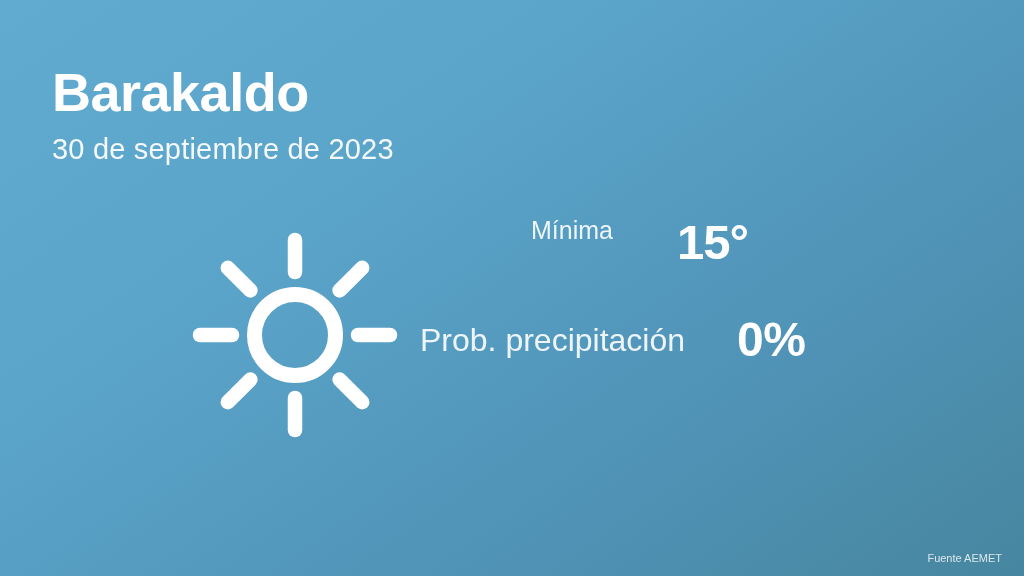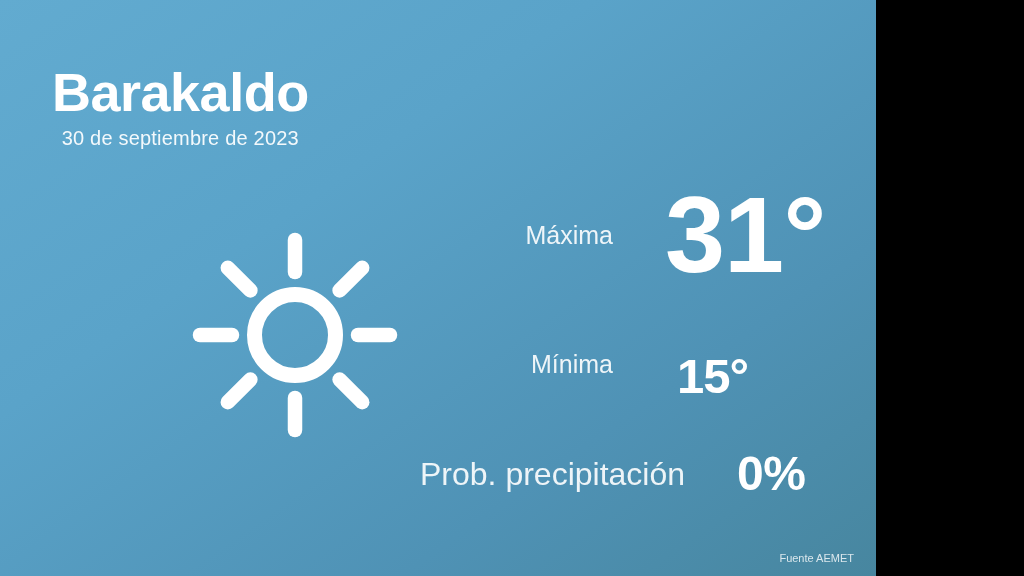--- a/index.html
+++ b/index.html
@@ -2,21 +2,21 @@
 <html><head>
 <meta charset="utf-8">
 <style>
   html, body {
     margin: 0;
     padding: 0;
     background: #000;
   }
   #card {
     position: relative;
-    width: 876px;
+    width: 1024px;
     height: 576px;
     overflow: hidden;
     font-family: "Liberation Sans", sans-serif;
     background: linear-gradient(145deg, #62abd0 0%, #5aa3c9 35%, #4f92b5 72%, #47869f 100%);
     -webkit-font-smoothing: antialiased;
   }
 
   
   #header {
     position: absolute;
@@ -25,22 +25,22 @@
   }
   #city {
     font-size: 54px;
     font-weight: 700;
     color: #ffffff;
     letter-spacing: -0.5px;
     line-height: 1.05;
     white-space: nowrap;
   }
   #date {
-    margin-top: 6px;
-    font-size: 20px;
+    margin-top: 12px;
+    font-size: 29px;
     font-weight: 400;
     color: rgba(255,255,255,0.93);
     letter-spacing: 0.2px;
     white-space: nowrap;
     text-align: center;
   }
 
   
   #icon-wrap {
     position: absolute;
@@ -126,24 +126,20 @@
           <line x1="164.6" y1="164.6" x2="187.2" y2="187.2"></line>
           <line x1="187.2" y1="52.8" x2="164.6" y2="75.4"></line>
           <line x1="75.4" y1="164.6" x2="52.8" y2="187.2"></line>
         </g>
       </g>
     </svg>
   </div>
 
   <div id="readings">
 
-    <div class="row" id="row-max">
-      <div class="label">Máxima</div>
-      <div class="value">31°</div>
-    </div>
 
     <div class="row" id="row-min">
       <div class="label">Mínima</div>
       <div class="value">15°</div>
     </div>
 
     <div class="row" id="row-prec">
       <div class="label">Prob. precipitación</div>
       <div class="value">0%</div>
     </div>

